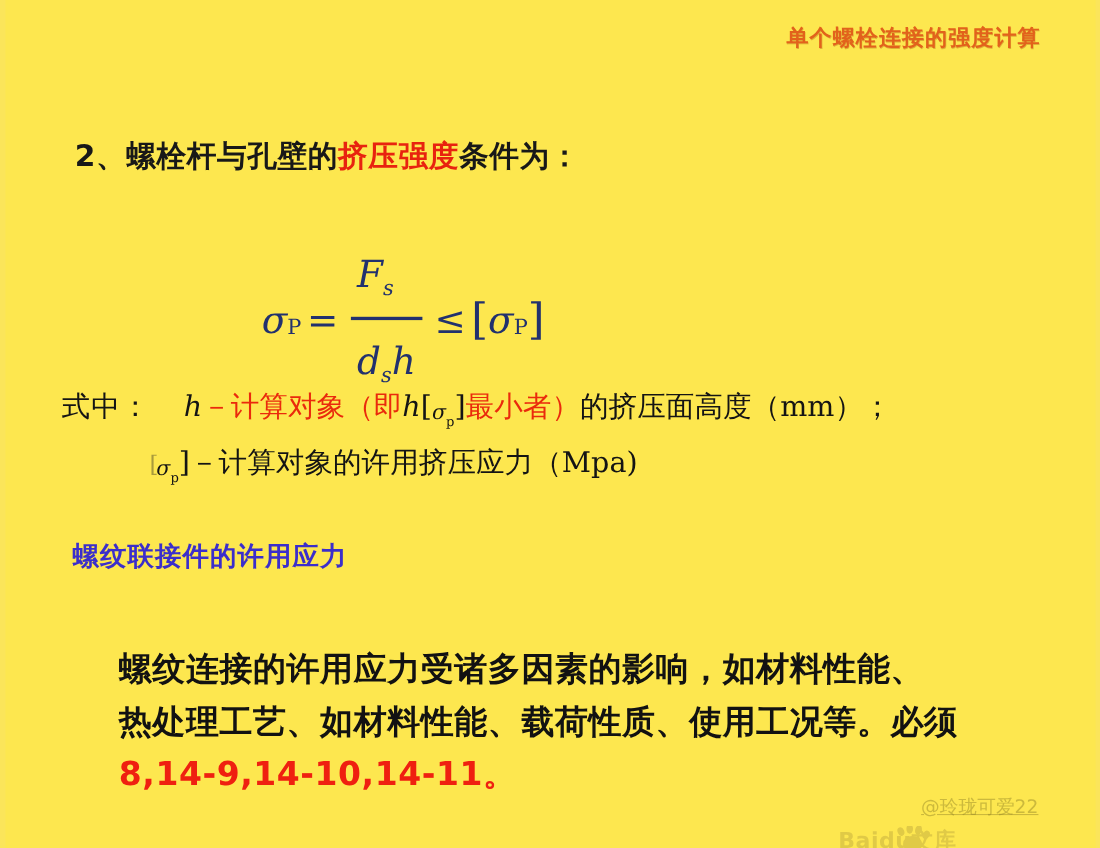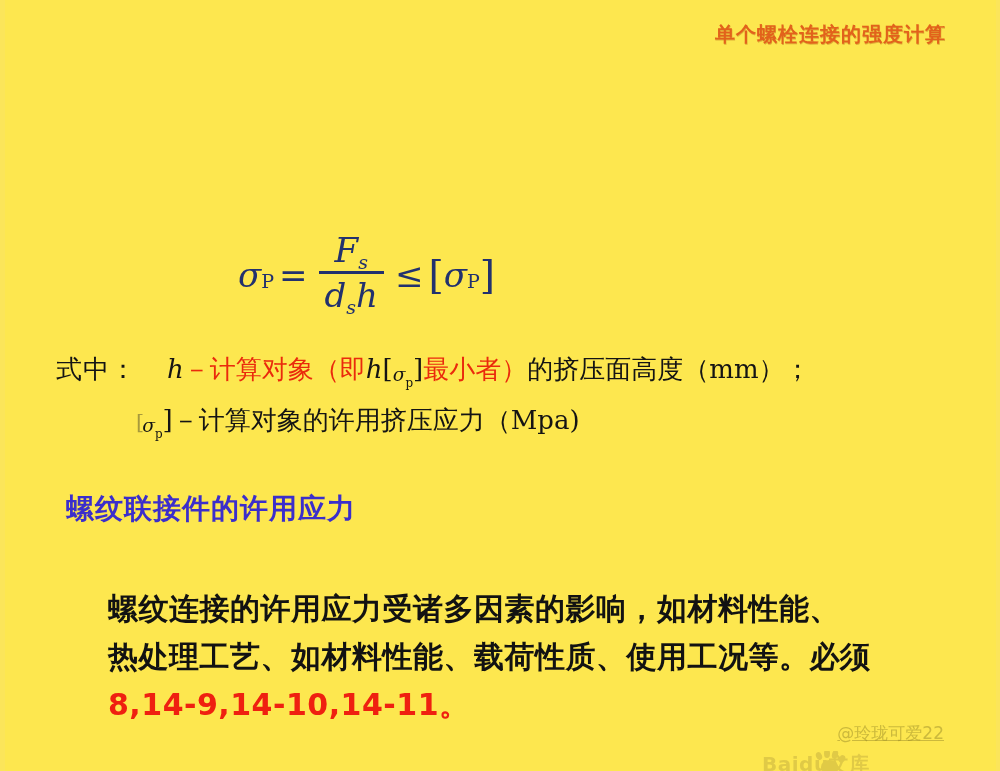--- a/index.html
+++ b/index.html
@@ -87,24 +87,25 @@
   }
   .sub-i {
     font-size: 0.56em;
     position: relative;
     top: 7px;
     font-style: italic;
   }
   .frac {
     display: inline-flex;
     flex-direction: column;
-    align-items: center;
+    align-items: flex-start;
     margin: 0 6px;
     position: relative;
     top: -2px;
+    gap: 17px;
   }
   .frac .num {
     padding: 0 6px 1px 6px;
     font-style: italic;
   }
   .frac .bar {
     width: 100%;
     height: 3px;
     background: #22316e;
   }
@@ -156,21 +157,21 @@
     position: relative;
     top: 9px;
   }
 
   
   .blue-head {
     position: absolute;
     top: 490px;
     left: 66px;
     font-family: "DejaVu Sans", sans-serif;
-    font-size: 28px;
+    font-size: 24px;
     font-weight: bold;
     color: #3b2ecb;
     letter-spacing: 1px;
     white-space: nowrap;
   }
 
   
   .body-par {
     position: absolute;
     top: 556px;
@@ -240,20 +241,23 @@
 </head>
 <body>
 
 <div class="slide">
 
   <div class="edge-left"></div>
   <div class="edge-right"></div>
 
   <div class="header">单个螺栓连接的强度计算</div>
 
+  <div class="h-line">
+    <span>2、螺栓杆与孔壁的</span><span class="red">挤压强度</span><span>条件为：</span>
+  </div>
 
   <div class="formula">
     <span class="sym">σ</span>
       <span class="sub">P</span>
     <span class="op">=</span>
     <span class="frac">
       <span class="num"><span>F</span><span class="sub-i">s</span></span>
       <span class="bar"></span>
       <span class="den"><span>d</span><span class="sub-i">s</span><span>h</span></span>
     </span>

